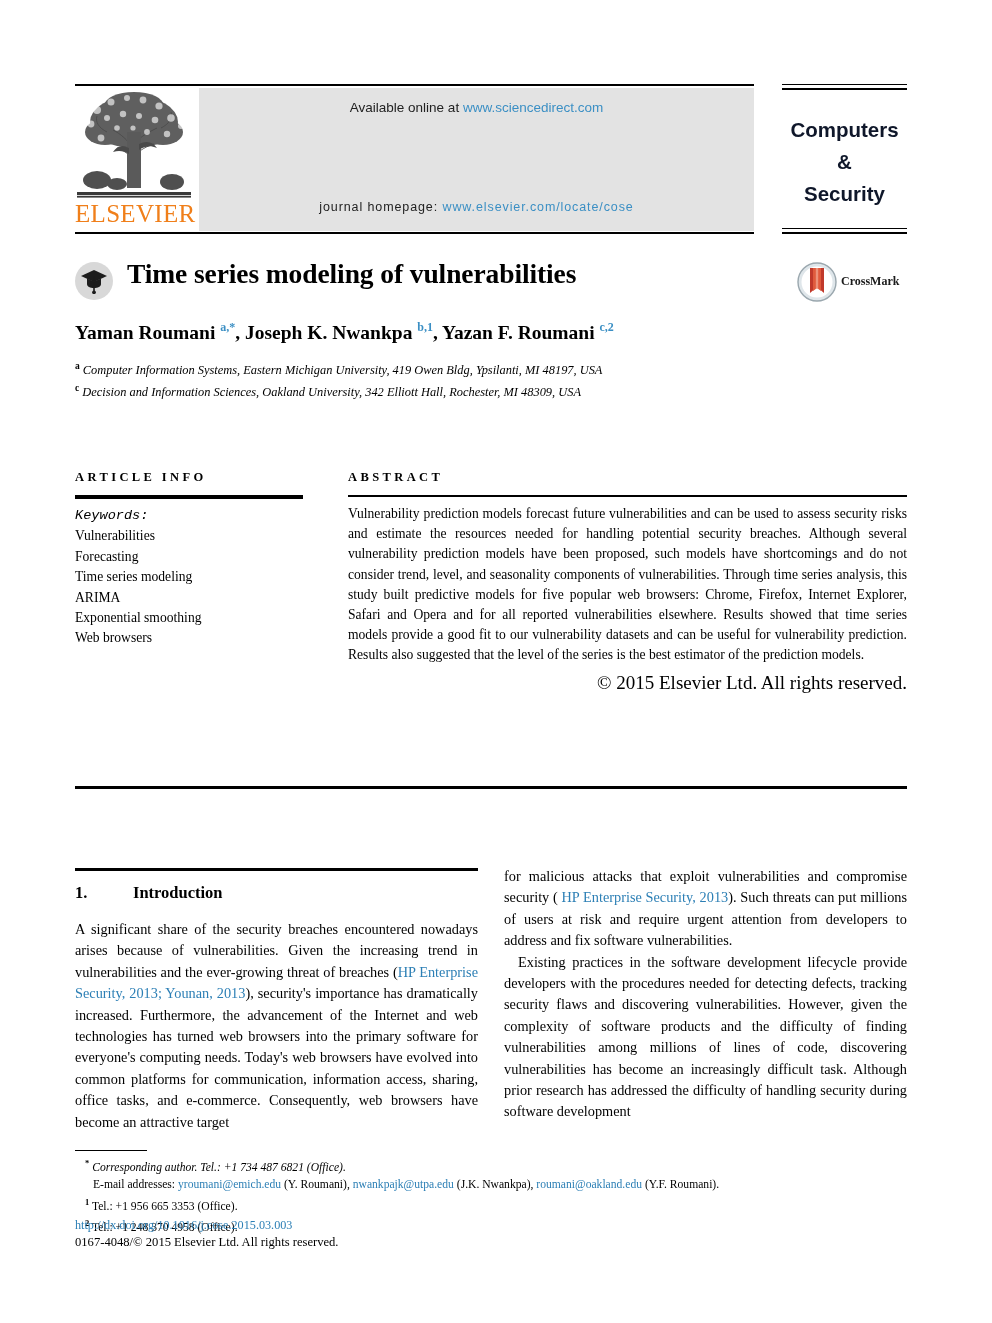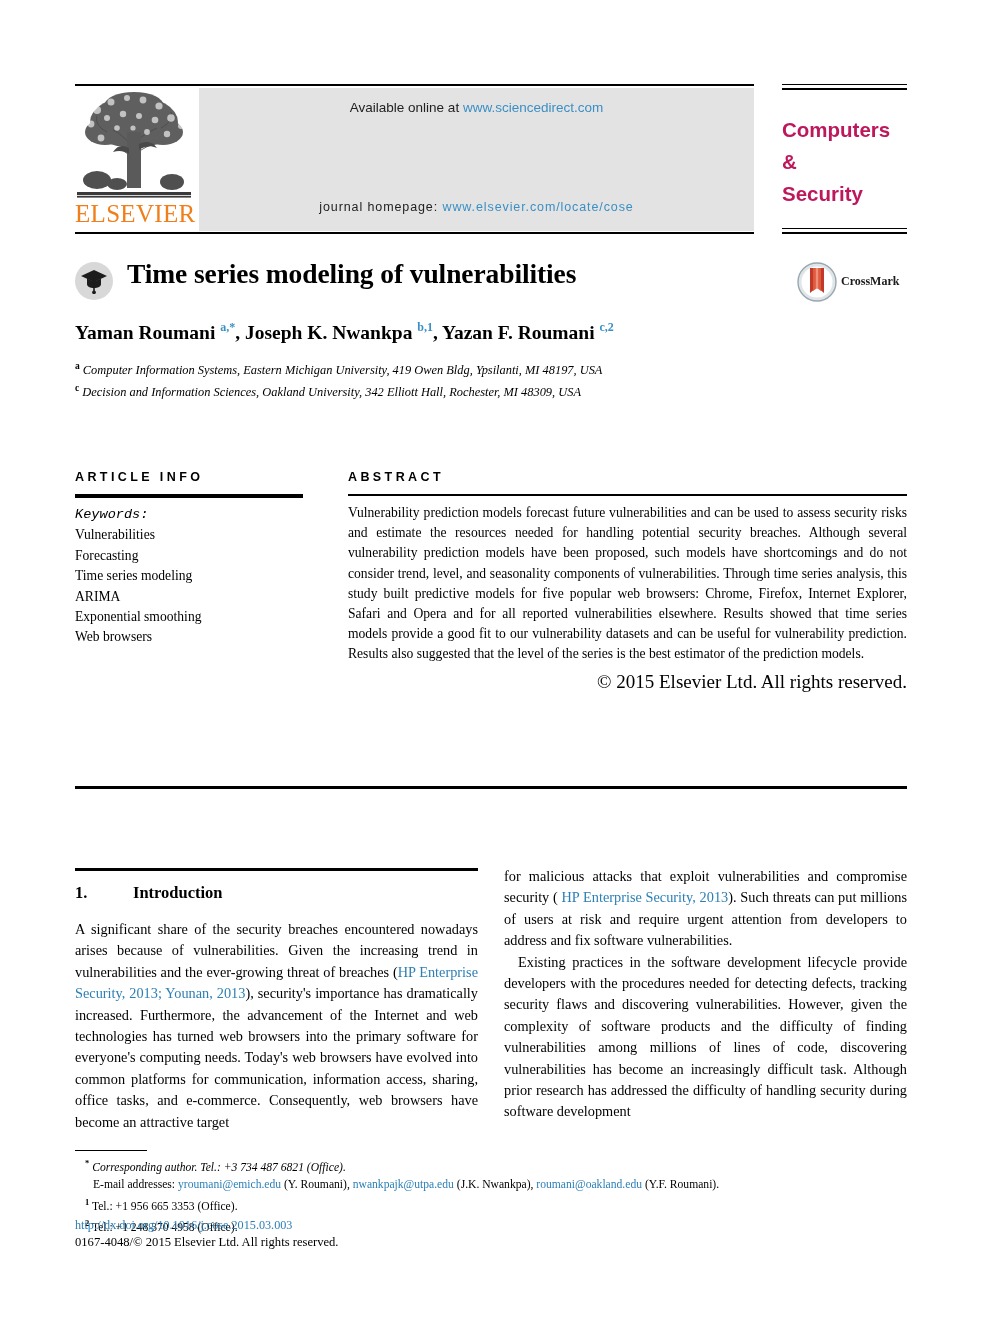--- a/index.html
+++ b/index.html
@@ -95,26 +95,26 @@
   }
   .jb-rule-top, .jb-rule-bot {
     position: absolute; left: 0; width: 125px; height: 1px; background: #000;
   }
   .jb-rule-top { top: 0px; }
   .jb-rule-top2 { position: absolute; left: 0; top: 4px; width: 125px; height: 2px; background: #000; }
   .jb-rule-bot { top: 144px; }
   .jb-rule-bot2 { position: absolute; left: 0; top: 148px; width: 125px; height: 2px; background: #000; }
   .jb-text {
     position: absolute; left: 0; top: 30px; width: 125px;
-    text-align: left;
+    text-align: center;
     font-family: "Liberation Sans", sans-serif;
     font-size: 20.5px;
     font-weight: 700;
     line-height: 32px;
-    color: #be185d;
+    color: #0f172a;
   }
 
   
   .title-row { position: absolute; left: 75px; top: 258px; width: 832px; height: 56px; }
   .cap-icon {
     position: absolute; left: 0px; top: 4px; width: 38px; height: 38px;
     border-radius: 50%;
     background: #d8d8d8;
   }
   .cap-icon svg { position: absolute; left: 5px; top: 6px; }
@@ -154,21 +154,21 @@
     line-height: 17.5px;
     color: #000;
   }
   .affiliations sup { font-style: normal; font-size: 9.5px; font-weight: 700; vertical-align: super; }
 
   
   .col-info { position: absolute; left: 75px; top: 470px; width: 228px; }
   .col-abs  { position: absolute; left: 348px; top: 470px; width: 559px; }
 
   .sec-label {
-    font-family: Liberation Sans, sans-serif;
+    font-family: Liberation Serif, serif;
     font-size: 12.5px;
     font-weight: 700;
     letter-spacing: 3.4px;
     color: #000;
     margin-bottom: 10px;
   }
   .thin-rule { height: 2px; background: #000; width: 100%; }
 
   .hist-block {
     font-family: "Liberation Serif", serif;
@@ -409,21 +409,21 @@
     <div class="bodytext">
       <p><span>A significant share of the security breaches encountered nowadays arises because of vulnerabilities. Given the increasing trend in vulnerabilities and the ever-growing threat of breaches (</span><span class="ref">HP Enterprise Security, 2013; Younan, 2013</span><span>), security's importance has dramatically increased. Furthermore, the advancement of the Internet and web technologies has turned web browsers into the primary software for everyone's computing needs. Today's web browsers have evolved into common platforms for communication, information access, sharing, office tasks, and e-commerce. Consequently, web browsers have become an attractive target</span></p>
 
     </div>
   </div>
 
   <div class="foot-rule"></div>
   <div class="footnotes">
     <div class="fn fn-indent">
       <sup>*</sup>
-      <span class="corr">Corresponding author. Tel.: +3 734 487 6821 (Office).</span>
+      <span class="corr">Corresponding author. Tel.: +1 734 487 6821 (Office).</span>
     </div>
     <div class="fn fn-indent" style="padding-left:18px">
       <span>E-mail addresses:</span>
       <a href="#">yroumani@emich.edu</a>
       <span>(Y. Roumani),</span>
       <a href="#">nwankpajk@utpa.edu</a>
       <span>(J.K. Nwankpa),</span>
       <a href="#">roumani@oakland.edu</a>
       <span>(Y.F. Roumani).</span>
     </div>

